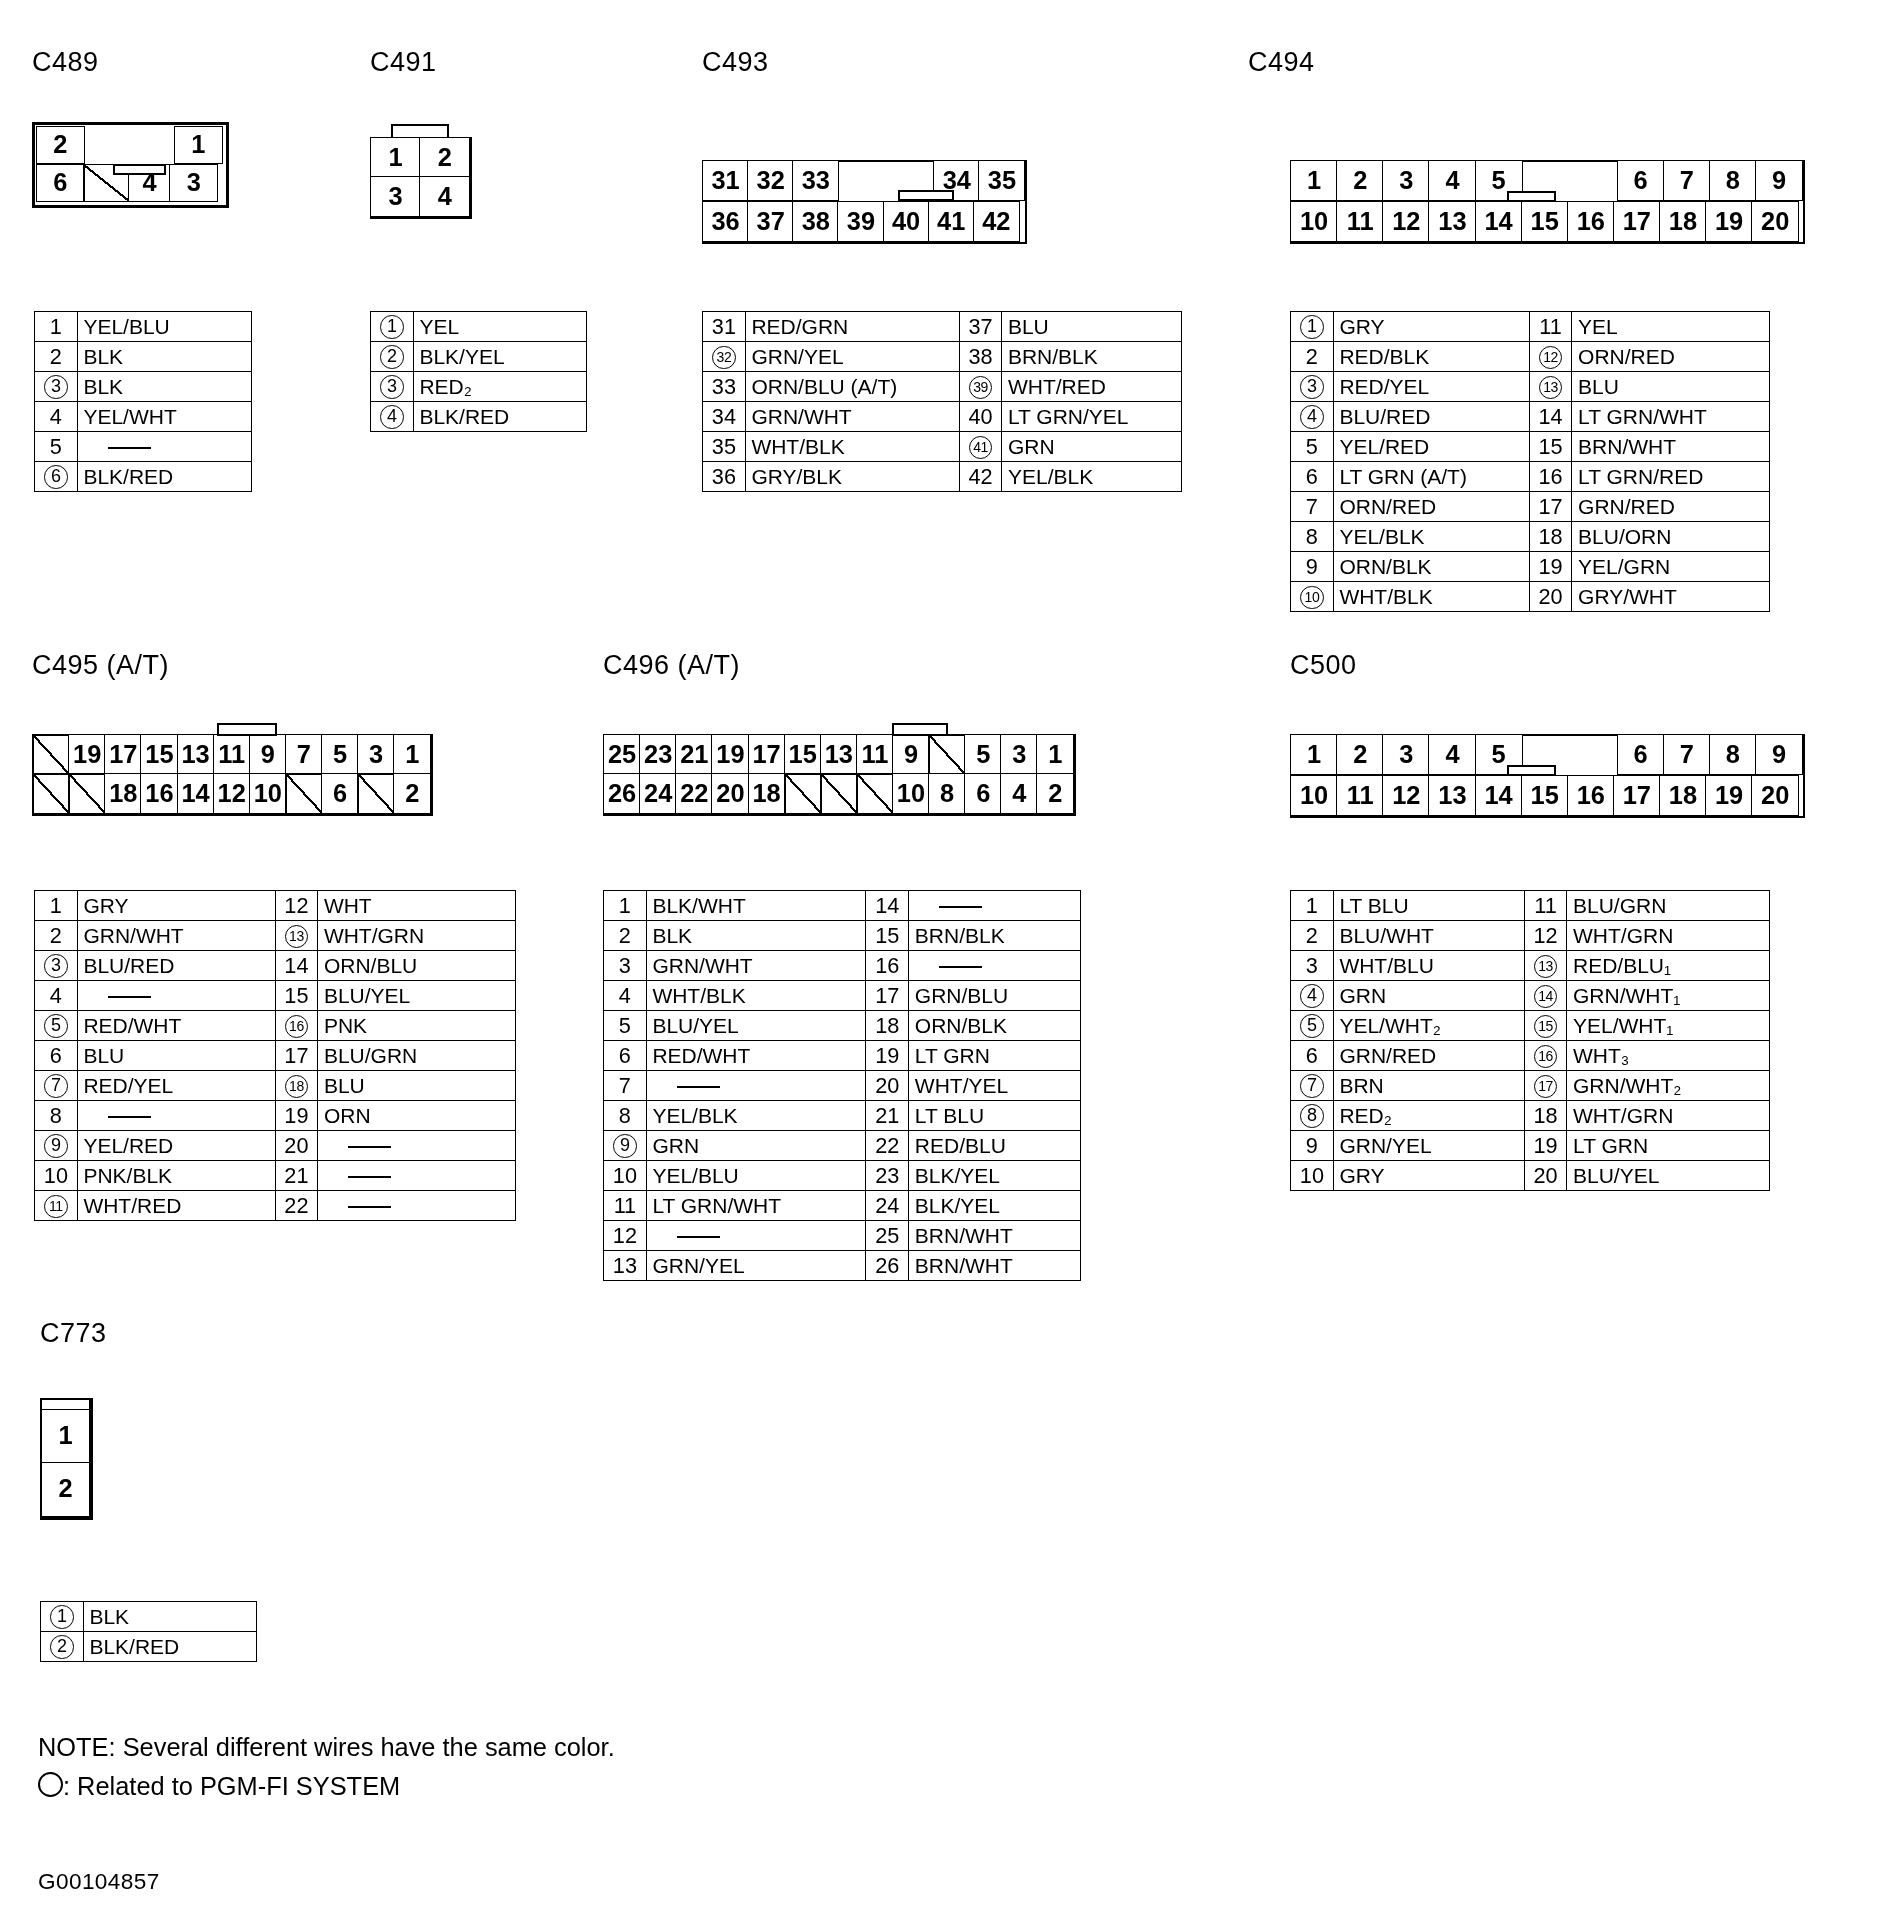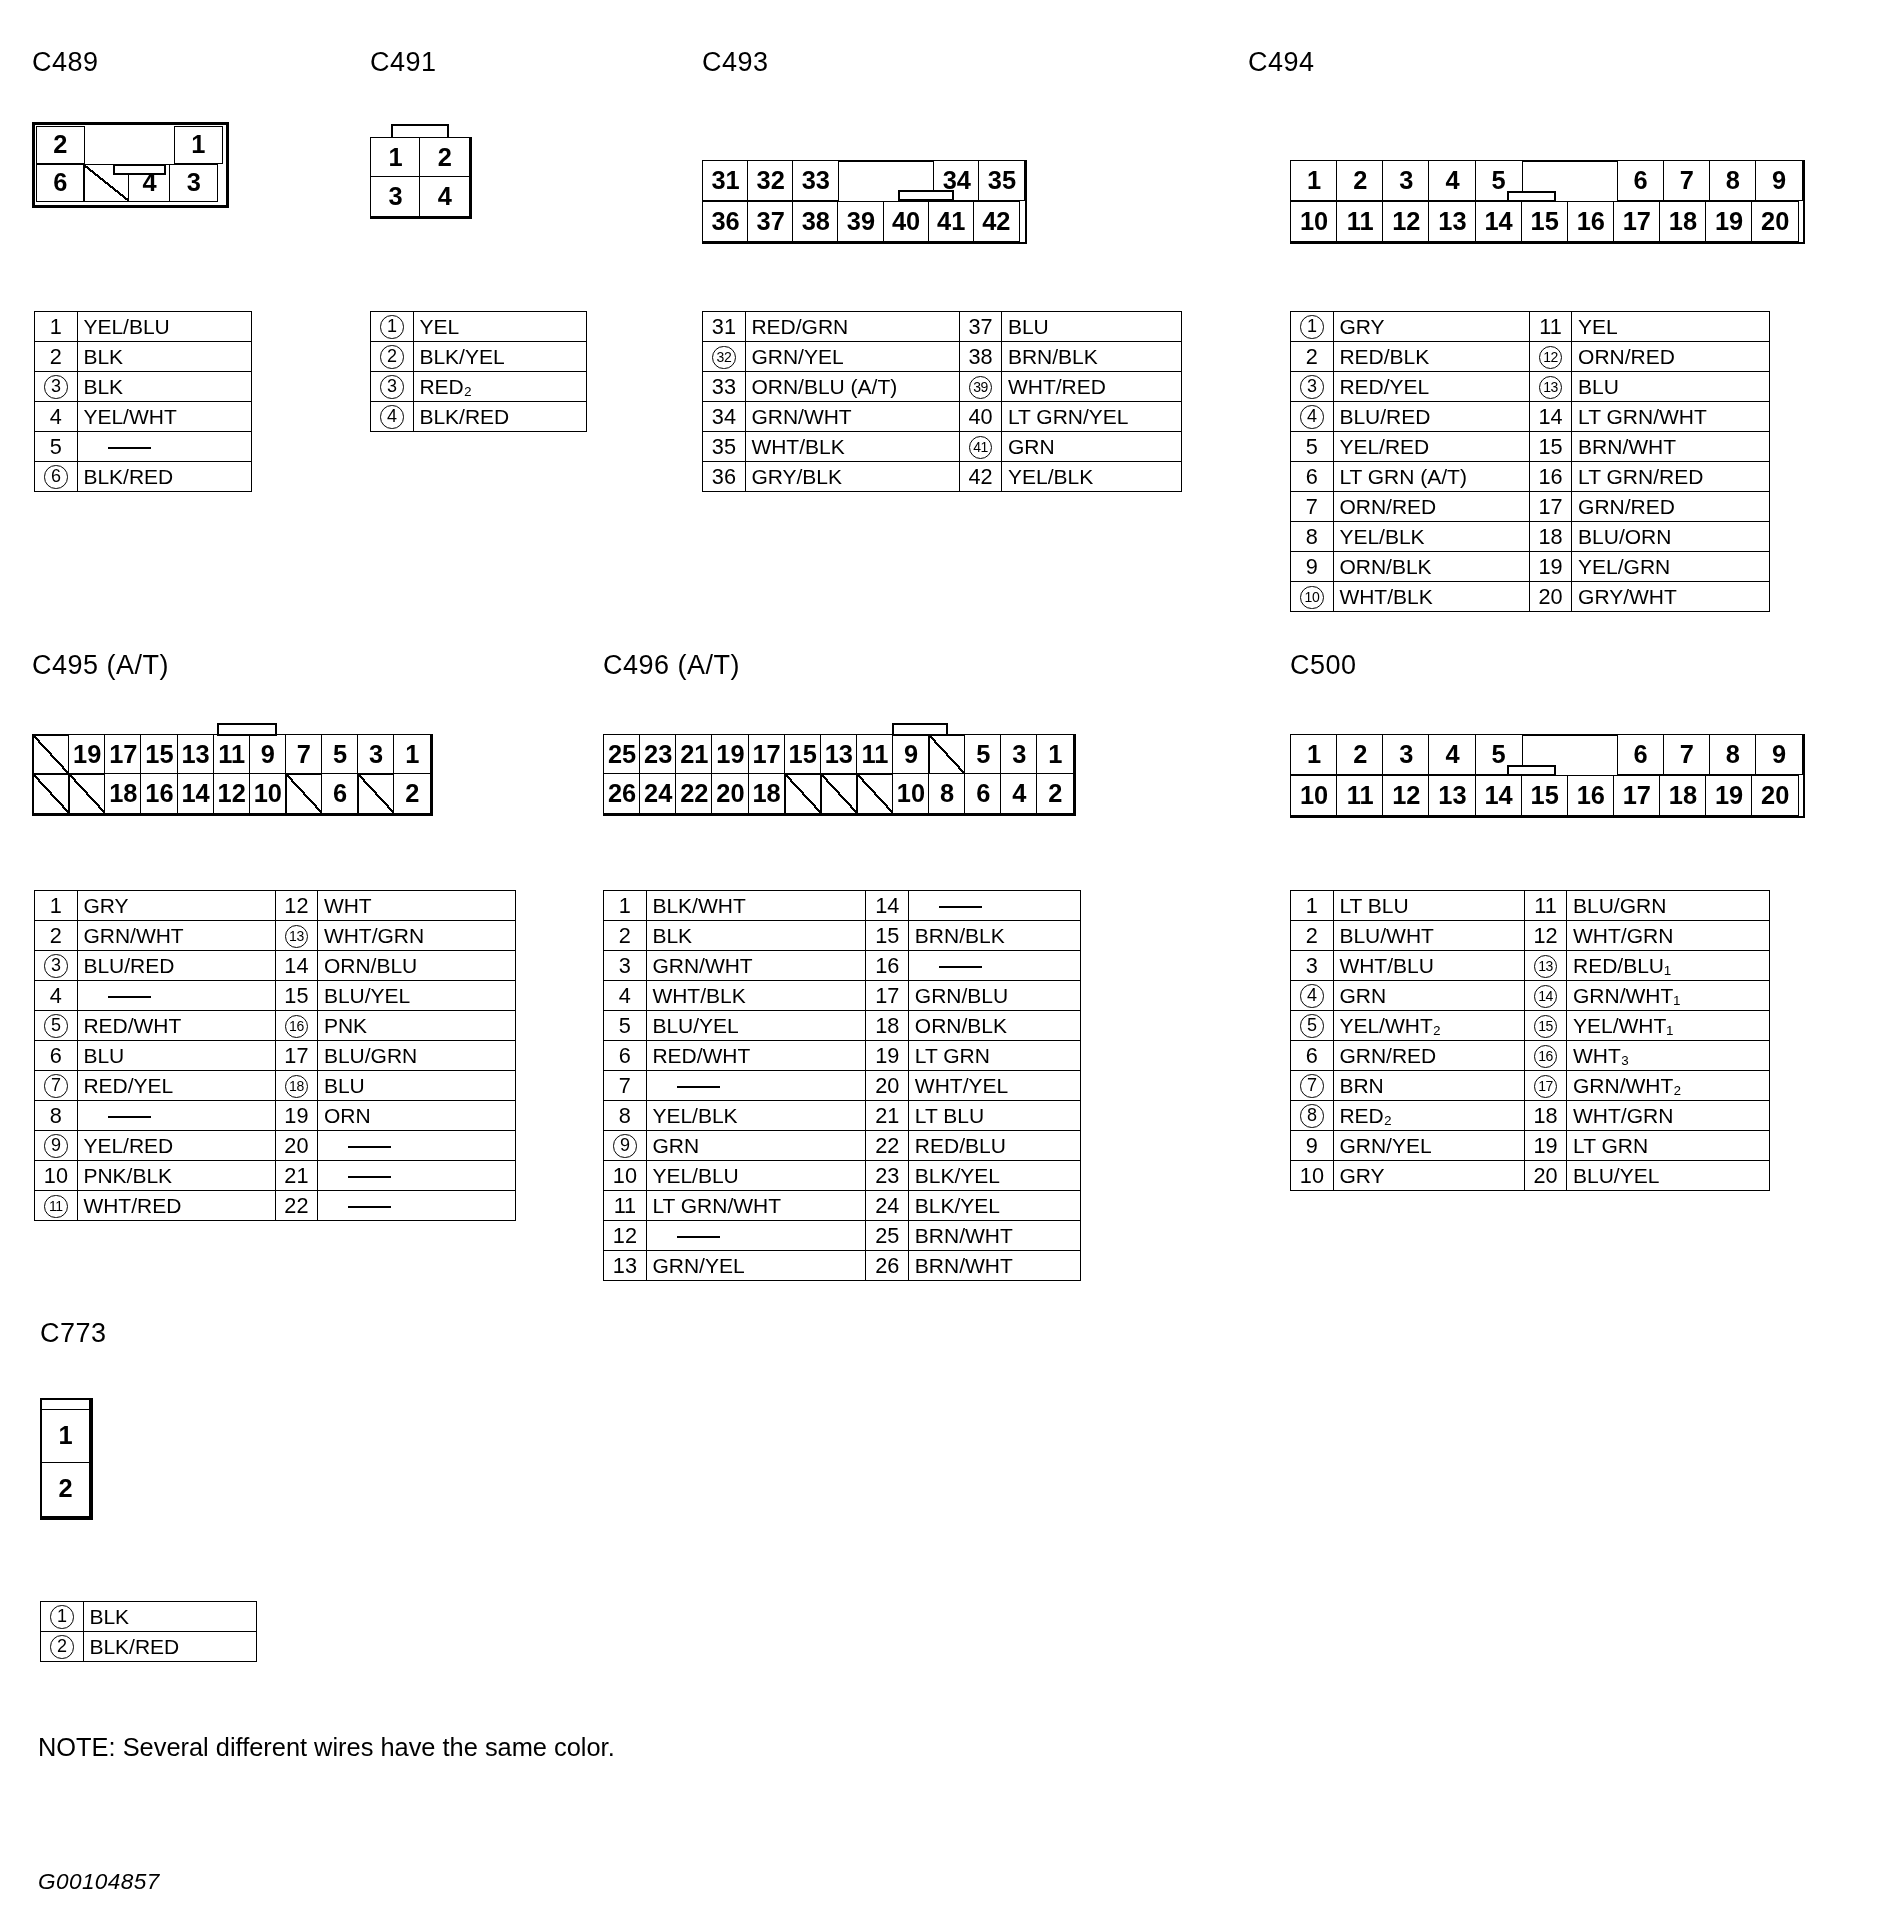--- a/index.html
+++ b/index.html
@@ -126,21 +126,21 @@
   .note-block { position: absolute; font-size: 25.4px; line-height: 1.55; }
   .note-line { white-space: nowrap; }
   .note-indent { padding-left: 55px; }
   .ring-glyph {
     display: inline-block;
     width: 21px; height: 21px;
     border: 2.1px solid #000;
     border-radius: 50%;
     vertical-align: -1.9px;
   }
-  .figure-id { position: absolute; font-size: 22.6px; letter-spacing: 0.4px; font-style: italic; }
+  .figure-id { position: absolute; font-size: 22.6px; letter-spacing: 0.4px; }
 </style>
 </head>
 <body>
 
 <div class="page">
 
   <div class="conn-title" style="left:32px; top:47px;">C489</div>
 
   <div class="conn-face" style="left:32px; top:122px;">
     <div class="shell" style="padding:2.8px;">
@@ -753,18 +753,21 @@
       </tr>
       <tr>
         <td class="num"><span class="circled">2</span></td>
         <td class="val">BLK/RED</td>
       </tr>
     </tbody>
   </table>
 
   <div class="note-block" style="left:38px; top:1728px;">
     <div class="note-line">NOTE: Several different wires have the same color.</div>
+    <div class="note-line">
+      <span class="ring-glyph"></span><span>: Related to PGM-FI SYSTEM</span>
+    </div>
   </div>
 
   <div class="figure-id" style="left:38px; top:1869px;">G00104857</div>
 
 </div>
 
 
 </body></html>

